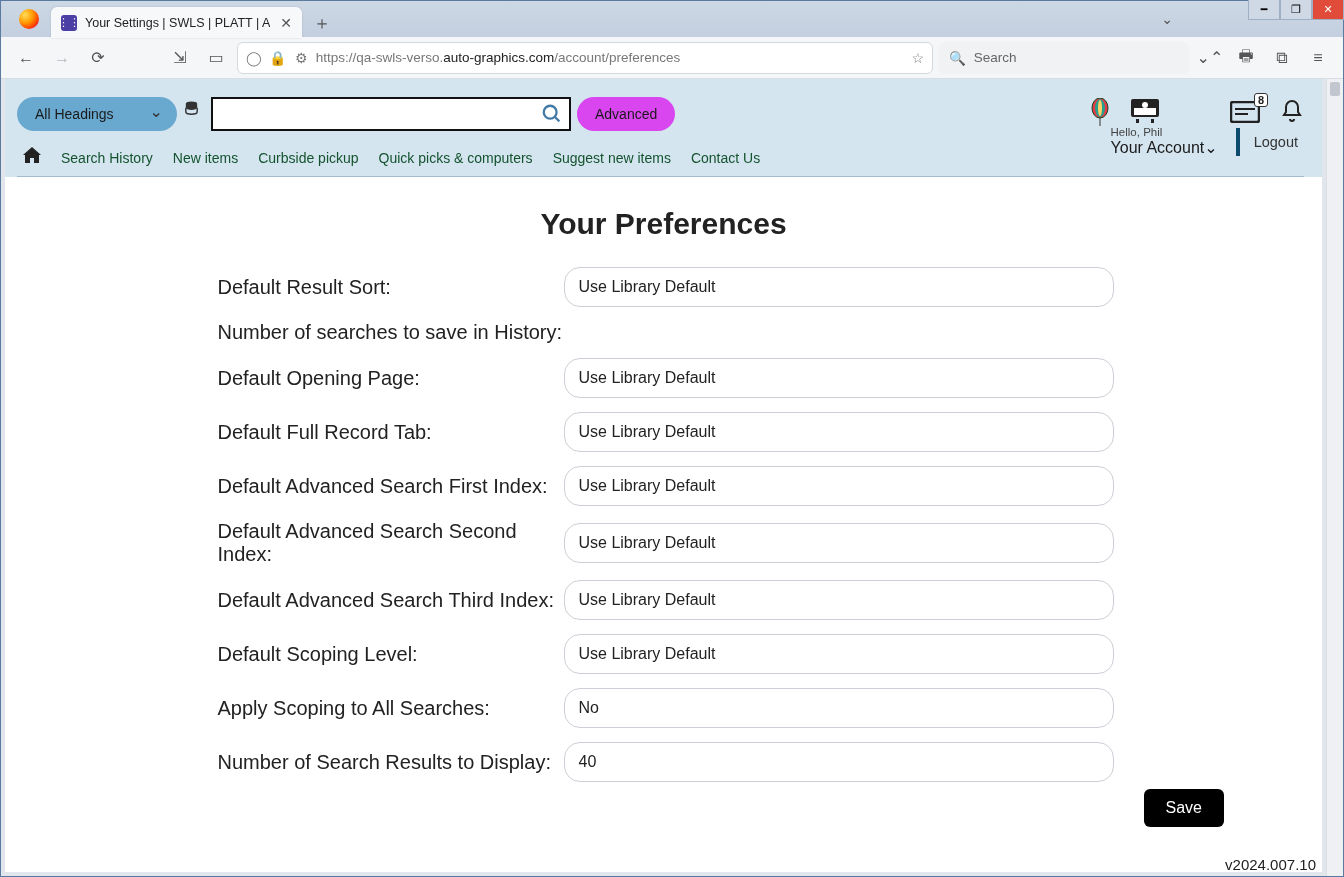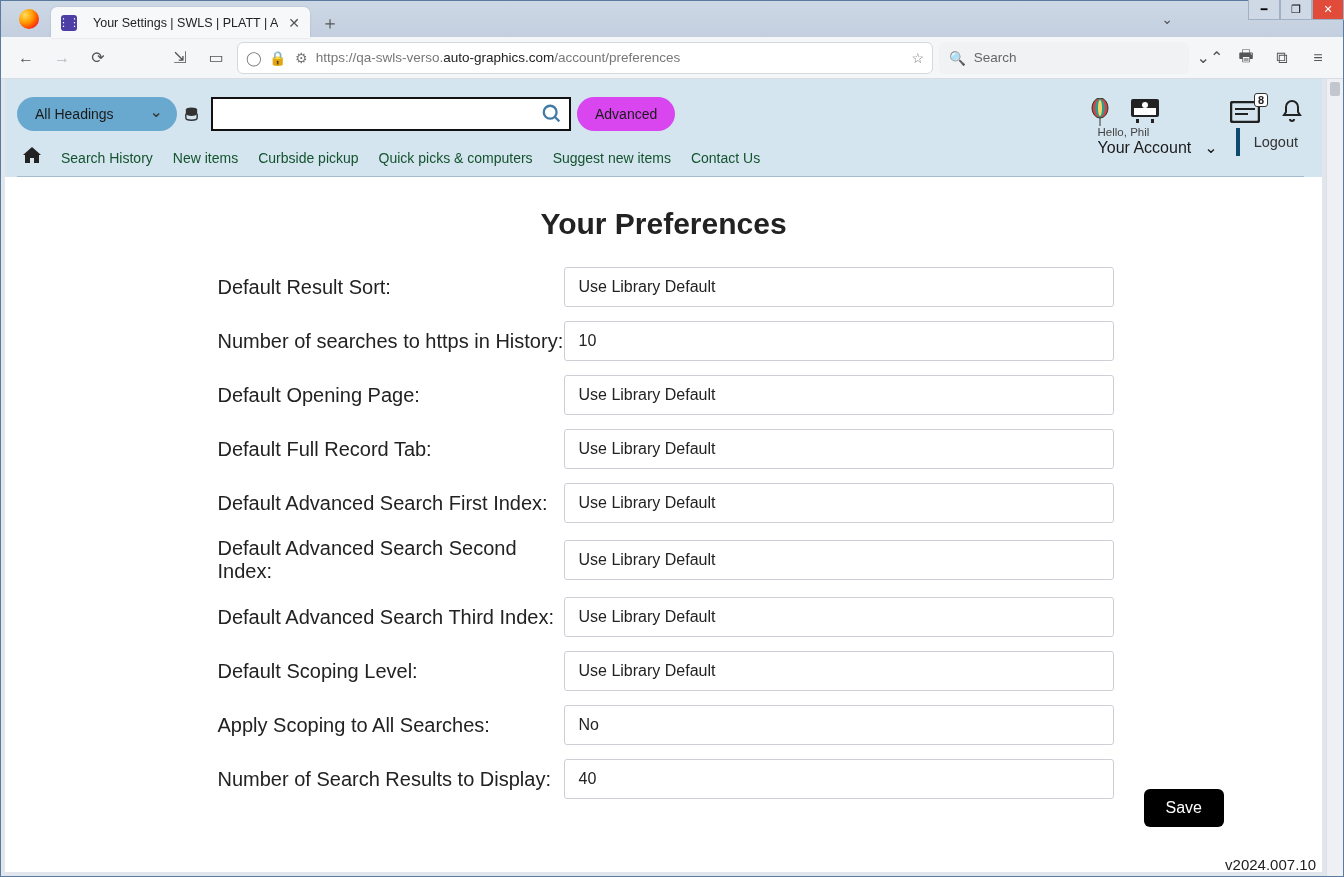--- a/index.html
+++ b/index.html
@@ -54,21 +54,21 @@
     padding:0 8px 0 10px;
     min-width:215px;
     gap:8px;
     box-shadow: 0 0 2px rgba(0,0,0,.15);
     margin-bottom:-1px;
   }
   .tab .favicon {
     width:16px;height:16px;background:#4b3fa6;border-radius:3px;
     display:flex;align-items:center;justify-content:center;color:#fff;font-size:11px;
   }
-  .tab-title { font-size:12.5px; color:#222; white-space:nowrap; overflow:hidden; text-overflow:ellipsis; flex:1;margin-left:8px;}
+  .tab-title { font-size:12.5px; color:#222; white-space:nowrap; overflow:hidden; text-overflow:ellipsis; flex:1;}
   .tab-close { font-size:14px; color:#555; cursor:pointer; padding:0 2px;}
   .new-tab { width:28px;height:28px;display:flex;align-items:center;justify-content:center;color:#555;font-size:18px;margin-left:6px;cursor:pointer;}
   .tab-chevron { position:absolute; right:170px; top:10px; color:#555; font-size:14px;}
 
   .toolbar {
     height:42px;
     background:#f5f6f8;
     display:flex;align-items:center;
     padding:0 10px;
     gap:6px;
@@ -126,21 +126,21 @@
     background:#c2c7cf;border-radius:2px;
   }
 
   
   .app-header {
     background:#d4e5f0;
     padding:10px 18px 0 12px;
   }
   .hdr-row1 { display:flex;align-items:center;gap:14px;height:50px; }
   .lib-name { font-size:17px;color:#1a1a1a;flex:0 0 330px; }
-  .search-group { display:flex;align-items:center;gap:6px;flex:1; }
+  .search-group { display:flex;gap:6px;flex:1; }
   .dropdown {
     background:#6aa9cf;height:34px;border-radius:17px;
     display:flex;align-items:center;padding:0 40px 0 18px;
     color:#1a1a1a;font-size:14px;position:relative;min-width:160px;
   }
   .dropdown::after { content:"⌄"; position:absolute;right:14px;top:5px;font-size:16px;color:#333;}
   .db-icon { width:22px;height:22px;color:#333;display:flex;align-items:center;}
   .db-icon svg { width:17px;height:17px;}
   .search-box {
     flex:1;max-width:360px;height:34px;border:2px solid #111;
@@ -156,30 +156,30 @@
   .balloon { width:20px;height:28px; }
   .cam-ico { font-size:26px;color:#222;position:relative; }
   .card-ico { position:relative;font-size:26px;color:#222;}
   .badge8 { position:absolute;top:-6px;right:-8px;background:#fff;border:1px solid #333;border-radius:3px;font-size:11px;padding:0 3px;font-weight:600;}
   .bell-ico { font-size:24px;color:#222; }
   .hdr-row2 { display:flex;align-items:center;height:38px;gap:20px;padding-left:6px;border-bottom:1px solid #a4bcd0;}
   .nav-link { font-size:14px;color:#14532d;cursor:pointer; }
   .home-ico { font-size:18px;color:#222; }
   .acct-block { margin-left:auto;display:flex;align-items:center;gap:18px;padding-right:6px;position:relative;top:-16px;}
   .hello { font-size:11.5px;color:#444; }
-  .your-acct { font-size:16px;color:#1a1a1a;display:flex;align-items:center;gap:13px;}
+  .your-acct { font-size:16px;color:#1a1a1a;display:flex;align-items:center;gap:0;}
   .logout { font-size:14.5px;color:#333;border-left:4px solid #0c4a6e;padding-left:14px;height:28px;display:flex;align-items:center;}
 
   
   .pref-wrap { padding:30px 20px 40px; }
   .pref-title { text-align:center;font-size:30px;color:#222;margin-bottom:26px; }
   .pref-row { display:flex;align-items:center;max-width:900px;margin:0 auto 14px; }
   .pref-label { width:350px;font-size:20px;color:#222;padding-left:4px; }
   .pref-select {
-    flex:1;height:40px;border:1px solid #ccd0d6;border-radius:3px;
+    flex:1;height:40px;border:1px solid #ccd0d6;border-radius:16px;
     padding:0 14px;display:flex;align-items:center;font-size:16px;color:#222;
     background:#fff;
   }
   .save-btn {
     position:fixed;right:120px;bottom:50px;
     background:#000000;color:#fff;border:none;border-radius:6px;
     padding:10px 22px;font-size:16px;cursor:pointer;
   }
   .version { position:fixed;right:28px;bottom:4px;font-size:15px;color:#222; }
 </style>
@@ -320,22 +320,21 @@
       </div>
 
       <div class="pref-wrap">
         <h1 class="pref-title">Your Preferences</h1>
         <div id="pref-rows">
             <div class="pref-row">
               <div class="pref-label">Default Result Sort:</div>
               <div class="pref-select">Use Library Default</div>
             </div>
             <div class="pref-row">
-              <div class="pref-label">Number of searches to https in History:</div>
-              <div class="pref-select">10</div>
+              <div class="pref-label">Number of searches to save in History:</div>
             </div>
             <div class="pref-row">
               <div class="pref-label">Default Opening Page:</div>
               <div class="pref-select">Use Library Default</div>
             </div>
             <div class="pref-row">
               <div class="pref-label">Default Full Record Tab:</div>
               <div class="pref-select">Use Library Default</div>
             </div>
             <div class="pref-row">

